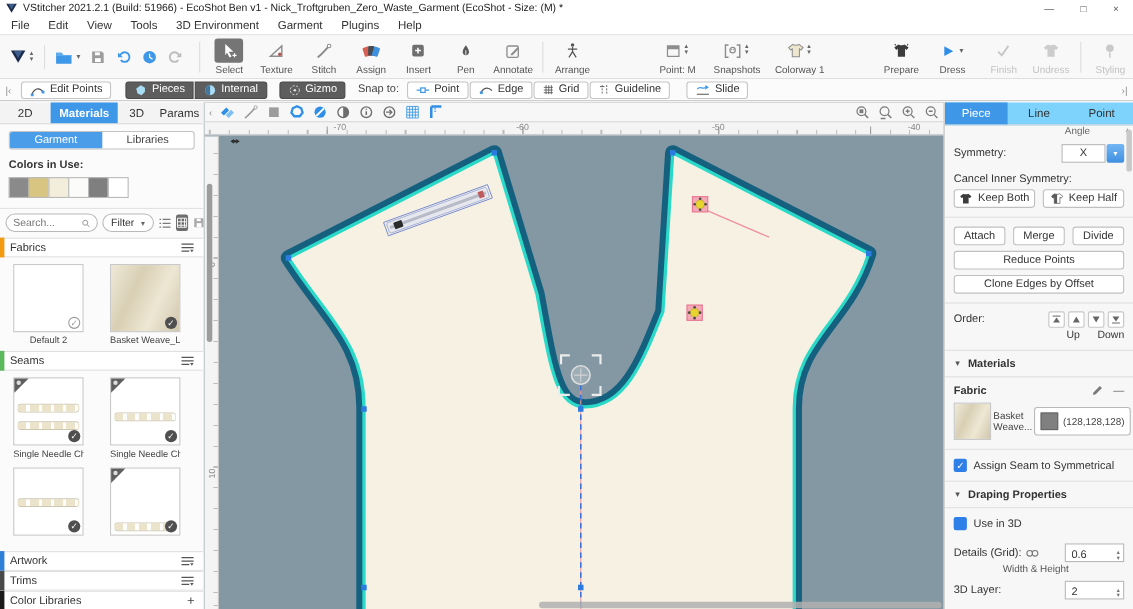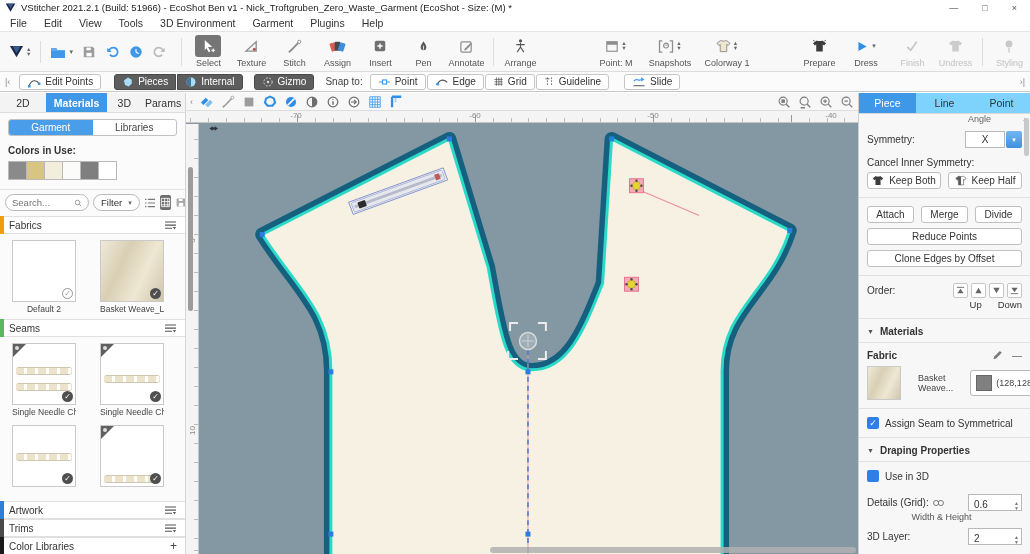--- a/index.html
+++ b/index.html
@@ -617,21 +617,21 @@
       <svg width="14" height="14" viewBox="0 0 16 16">
           <circle cx="7" cy="7" r="4.6" fill="none" stroke="#7c7c7c" stroke-width="1.3"></circle>
           <path d="M7 5v4M5 7h4M10.5 10.5L14 14" stroke="#7c7c7c" stroke-width="1.4"></path>
         </svg>
       <svg width="14" height="14" viewBox="0 0 16 16">
           <circle cx="7" cy="7" r="4.6" fill="none" stroke="#7c7c7c" stroke-width="1.3"></circle>
           <path d="M5 7h4M10.5 10.5L14 14" stroke="#7c7c7c" stroke-width="1.4"></path>
         </svg>
     </div>
     <div class="hruler">
-      <span style="left:110px">-70</span>
+      <span style="left:123px">-70</span>
       <span style="left:289px">-60</span>
       <span style="left:467px">-50</span>
       <span style="left:645px">-40</span>
     </div>
     <div class="vruler">
       <span style="top:112px">0</span>
       <span style="top:302px">10</span>
     </div>
     <div class="vthumb"></div>
 
@@ -796,21 +796,21 @@
     </div>
     <div class="rdiv" style="margin-top:5px"></div>
     <div class="rrow" style="margin-top:6px">
       <span style="font-weight:bold">Fabric</span>
       <span style="flex:1"></span>
       <svg width="12" height="12" viewBox="0 0 16 16" style="margin-right:8px">
           <path d="M2 13.5l1-3.5 7.5-7.5 2.5 2.5L5.5 12.5z" fill="#7a7a7a"></path>
         </svg>
       <span style="color:#666">—</span>
     </div>
-    <div class="rrow" style="margin-top:5px;gap:17px">
+    <div class="rrow" style="margin-top:5px;gap:2px">
       <div class="fabswatch basket"></div>
       <div style="width:40px;font-size:9px;color:#444;line-height:10px">Basket Weave...</div>
       <div class="chip" style="flex:1">
         <span class="g"></span>
         <span>(128,128,128)</span>
       </div>
     </div>
     <div class="rdiv"></div>
     <div class="rrow" style="margin-top:8px">
       <span class="cb">✓</span>

